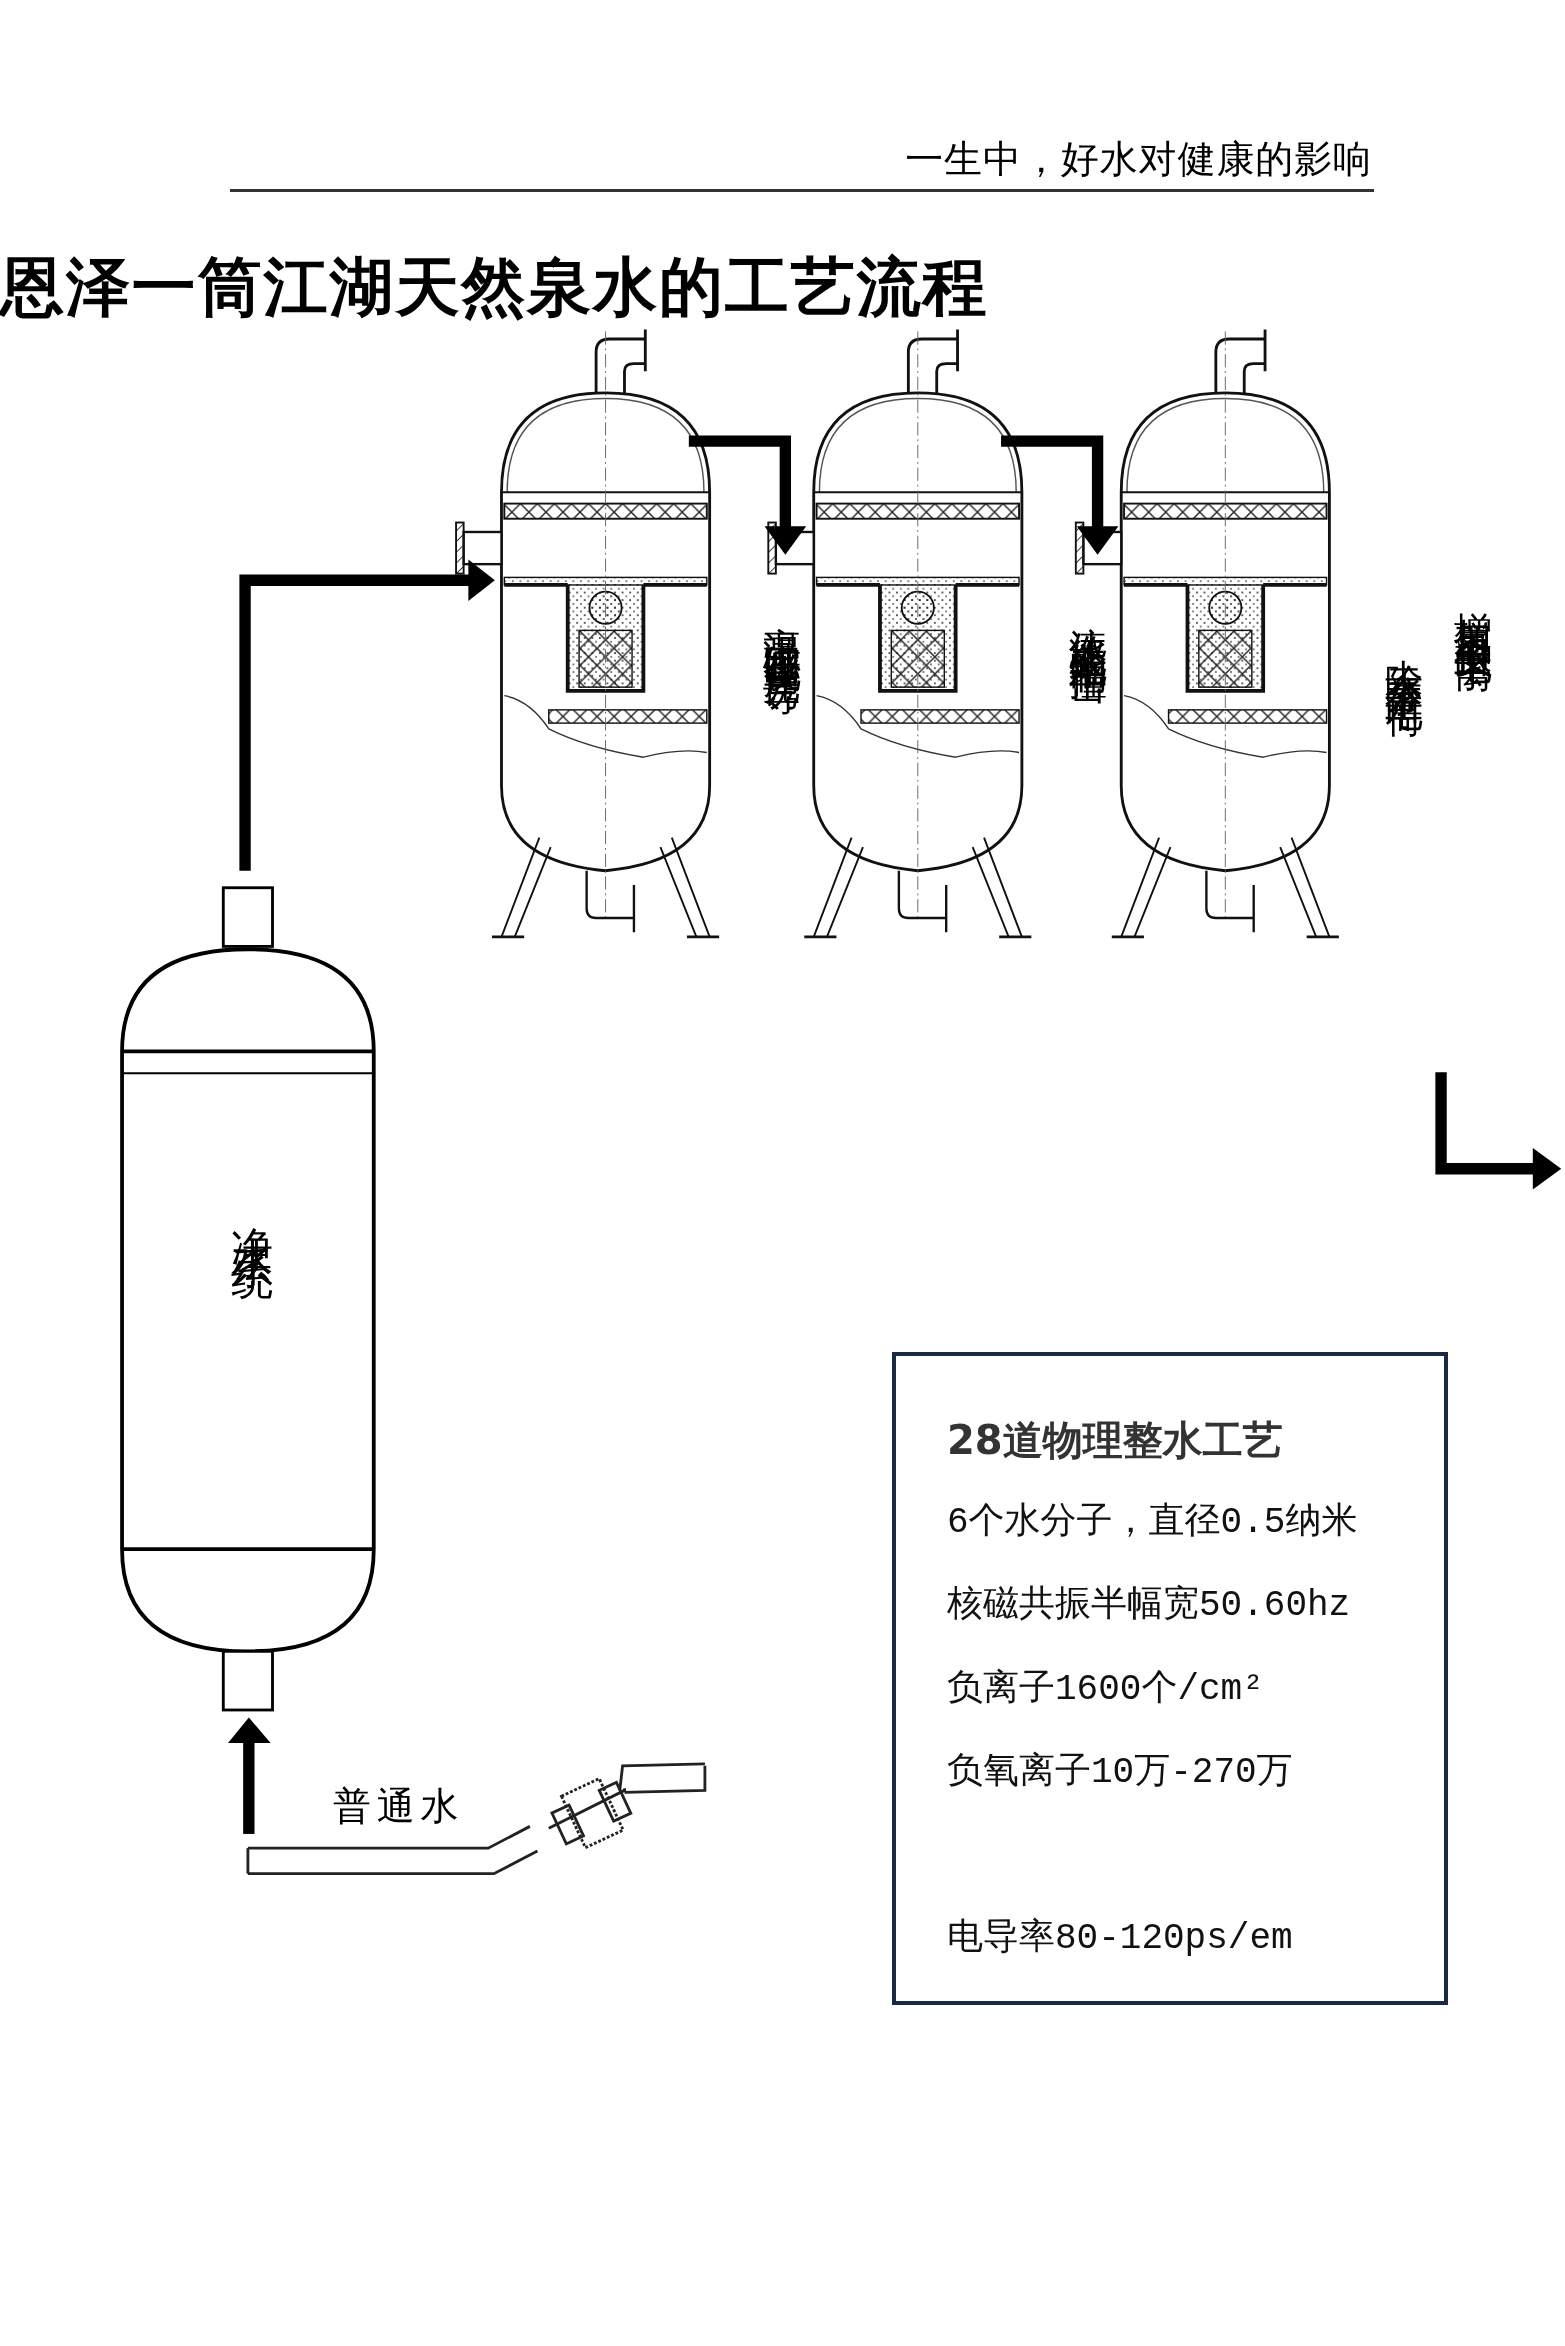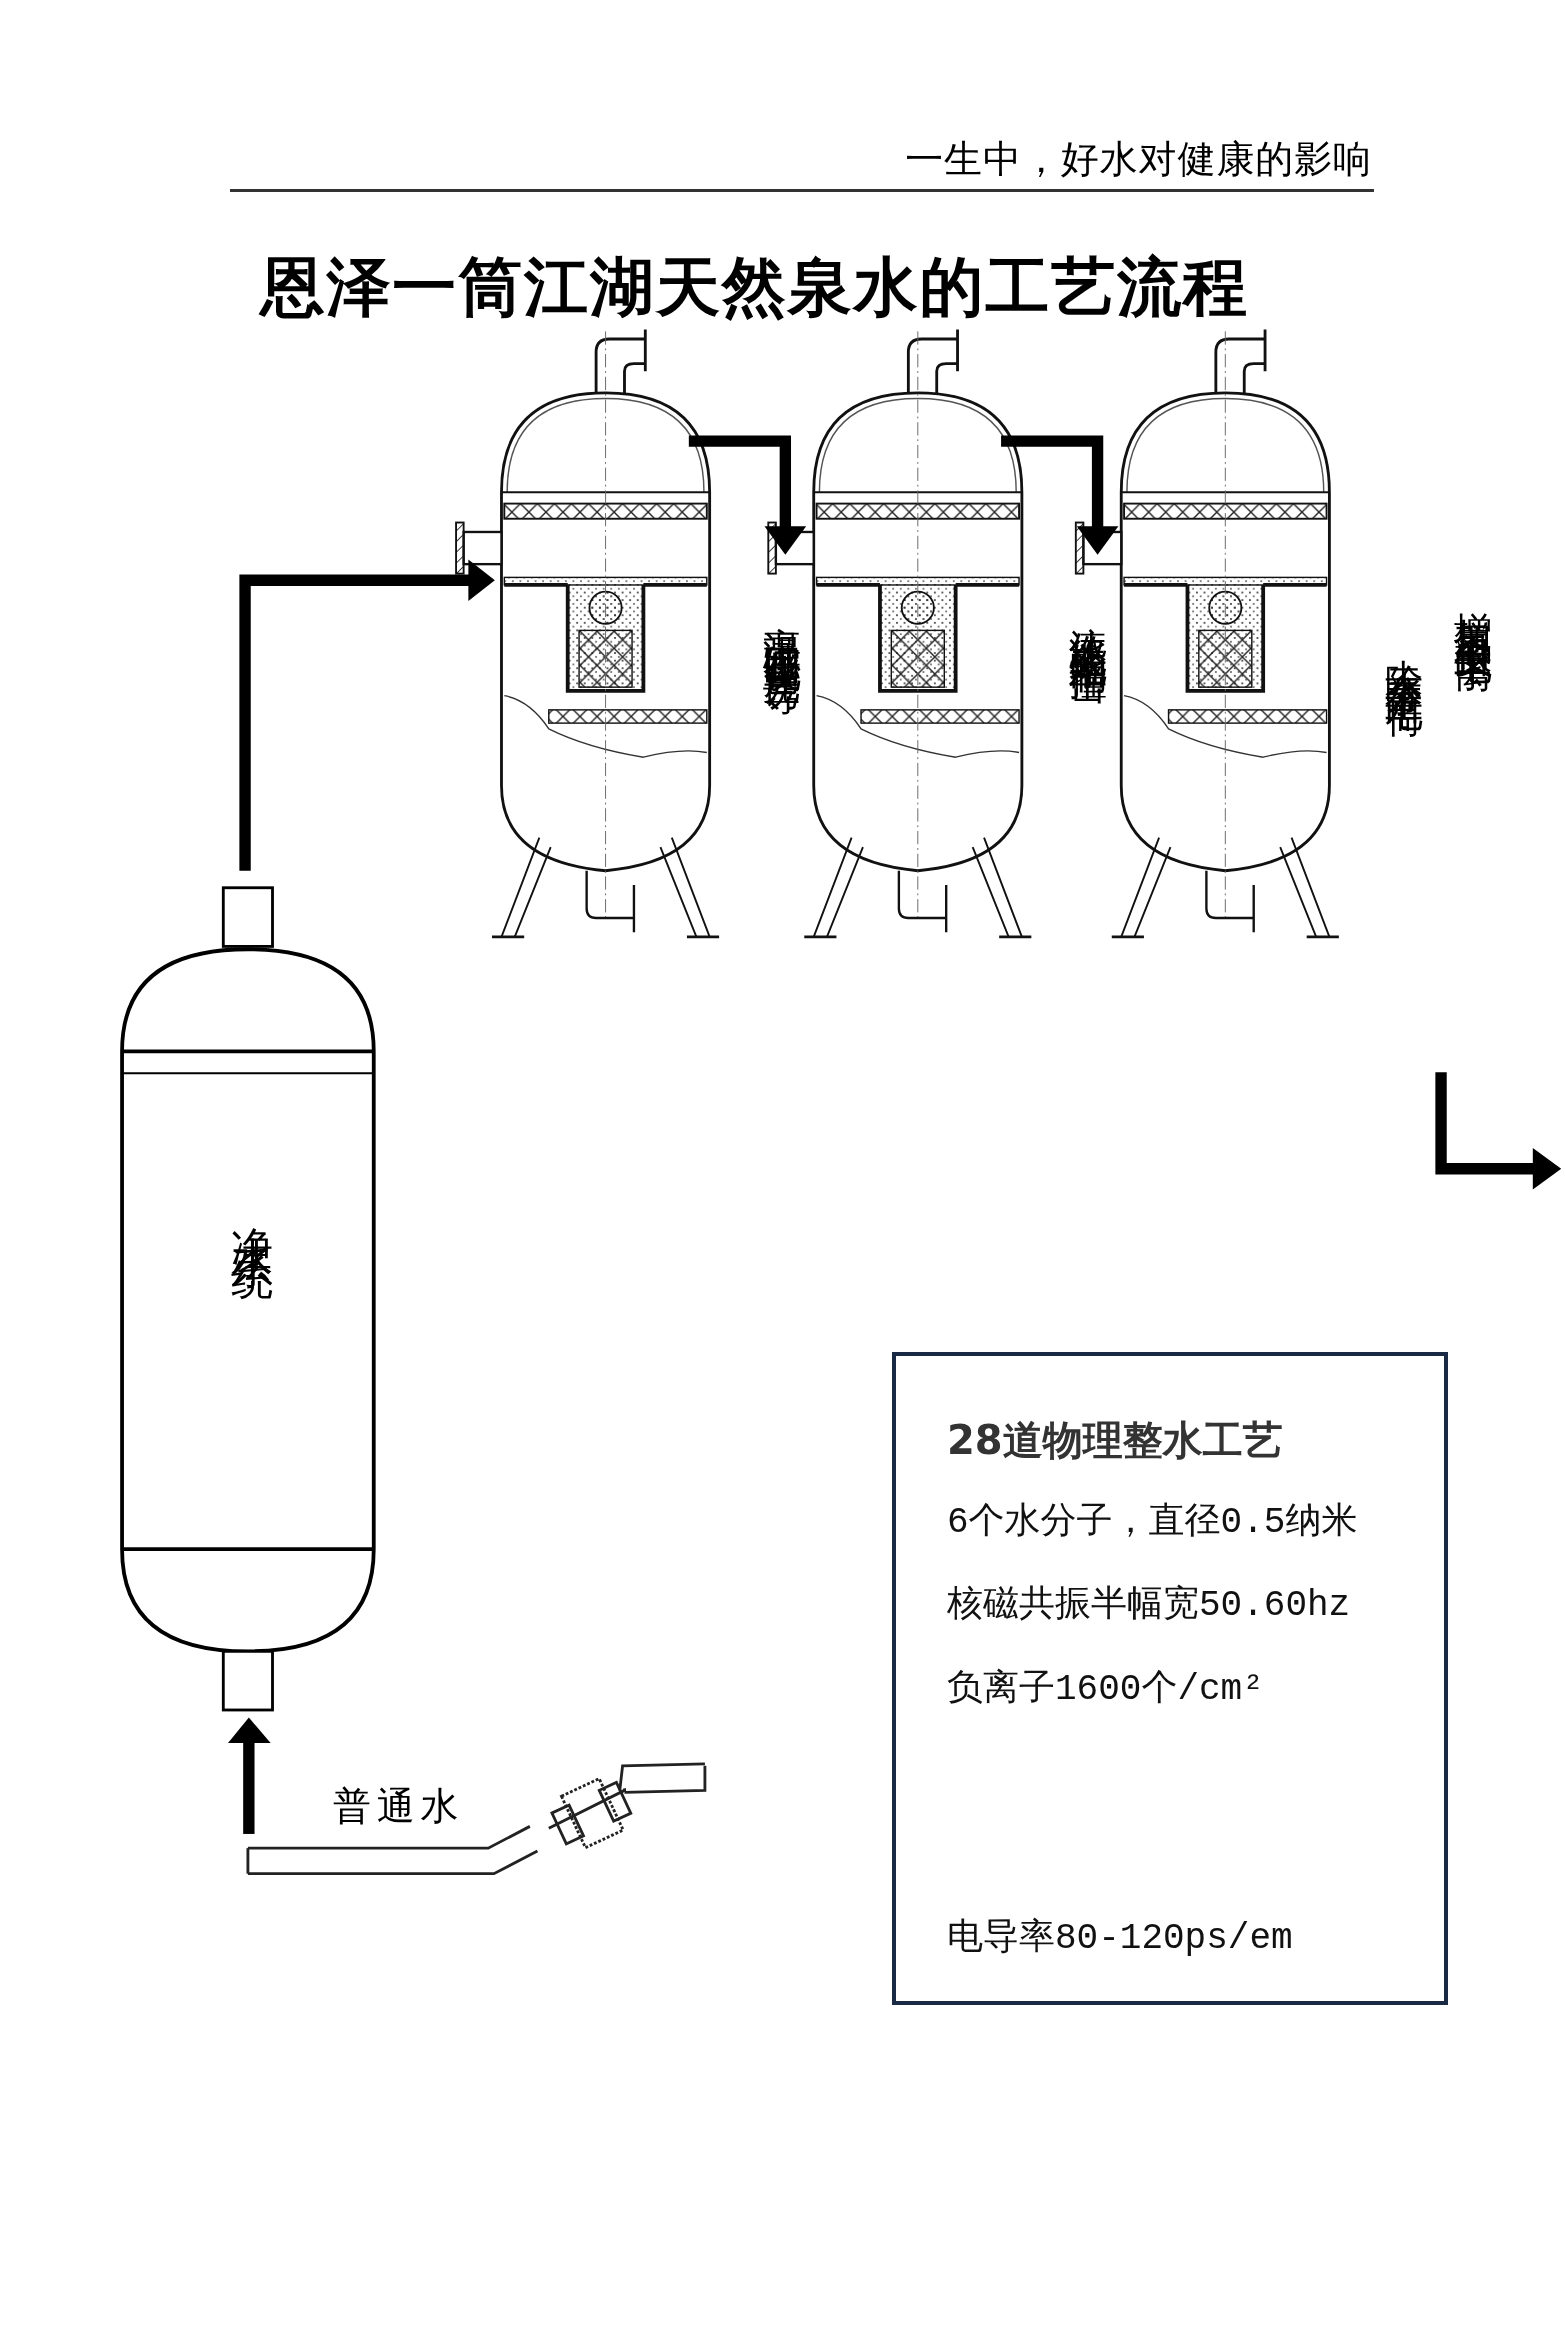--- a/index.html
+++ b/index.html
@@ -1,20 +1,20 @@
 <!DOCTYPE html>
 <html style="font-size:15px"><head>
 <meta charset="utf-8">
 <style>
   html, body { margin: 0; padding: 0; background: #ffffff; }
   body { width: 1565px; height: 2347px; position: relative; overflow: hidden;
          font-family: "DejaVu Sans", "Liberation Sans", sans-serif; color: #000; }
   .header-text { position: absolute; right: 193px; top: 134px; font-size: 38px; letter-spacing: 0.9px; }
   .header-rule { position: absolute; left: 230px; top: 189px; width: 1144px; height: 2.8px; background: #333; }
-  .title { position: absolute; left: 0; width: 1268px; text-align: right; top: 244px; font-size: 64px; font-weight: bold; letter-spacing: 1.9px; padding-right: 19px; box-sizing: border-box; }
+  .title { position: absolute; left: 0; width: 1268px; text-align: left; top: 244px; font-size: 64px; font-weight: bold; letter-spacing: 1.9px; padding-right: 19px; box-sizing: border-box; }
   .vtext { position: absolute; writing-mode: vertical-rl; text-orientation: upright; font-size: 38px; letter-spacing: 5.7px; line-height: 1; }
   .stage-label-1 { left: 763px; top: 596px; }
   .stage-label-2 { left: 1069px; top: 596px; }
   .stage-label-3a { left: 1454px; top: 582px; }
   .stage-label-3b { left: 1385px; top: 629px; }
   .tank-label { left: 231px; top: 1194px; font-size: 42px; letter-spacing: 9.5px; }
   .pipe-label { position: absolute; left: 333px; top: 1781px; font-size: 38px; letter-spacing: 5.7px; }
   .spec-box { position: absolute; left: 892px; top: 1314px; width: 556px; height: 653px; border: 4.7px solid #1b2a44; box-sizing: border-box; margin-top: 38px; }
   .spec-title { position: absolute; left: 51px; top: 57px; font-size: 40px; color: #333; font-weight: bold; }
   .spec-line { position: absolute; left: 51px; font-family: Liberation Mono, monospace; font-size: 36px; color: #111; white-space: nowrap; }
@@ -116,15 +116,16 @@
 <div class="vtext stage-label-3b">去除水分子正电荷，</div>
 
 <div class="vtext tank-label">净水系统</div>
 <div class="pipe-label">普通水</div>
 
 <div class="spec-box">
   <div class="spec-title">28道物理整水工艺</div>
   <div class="spec-line" style="top:140px">6个水分子，直径0.5纳米</div>
   <div class="spec-line" style="top:223px">核磁共振半幅宽50.60hz</div>
   <div class="spec-line" style="top:307px">负离子1600个/cm²</div>
+  <div class="spec-line" style="top:390px">负氧离子10万-270万</div>
   <div class="spec-line" style="top:556px">电导率80-120ps/em</div>
 </div>
 
 
 </body></html>

